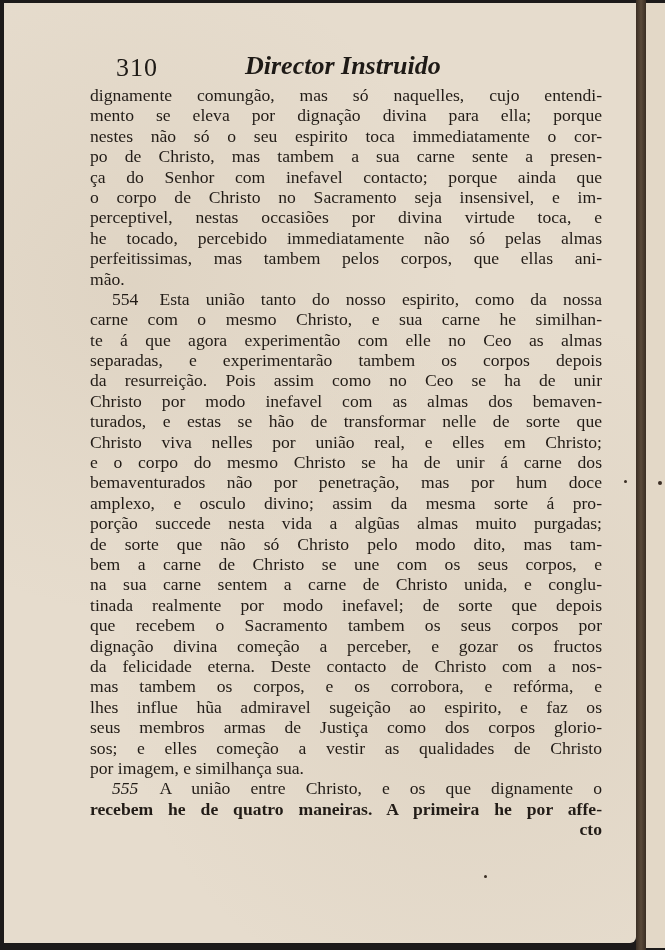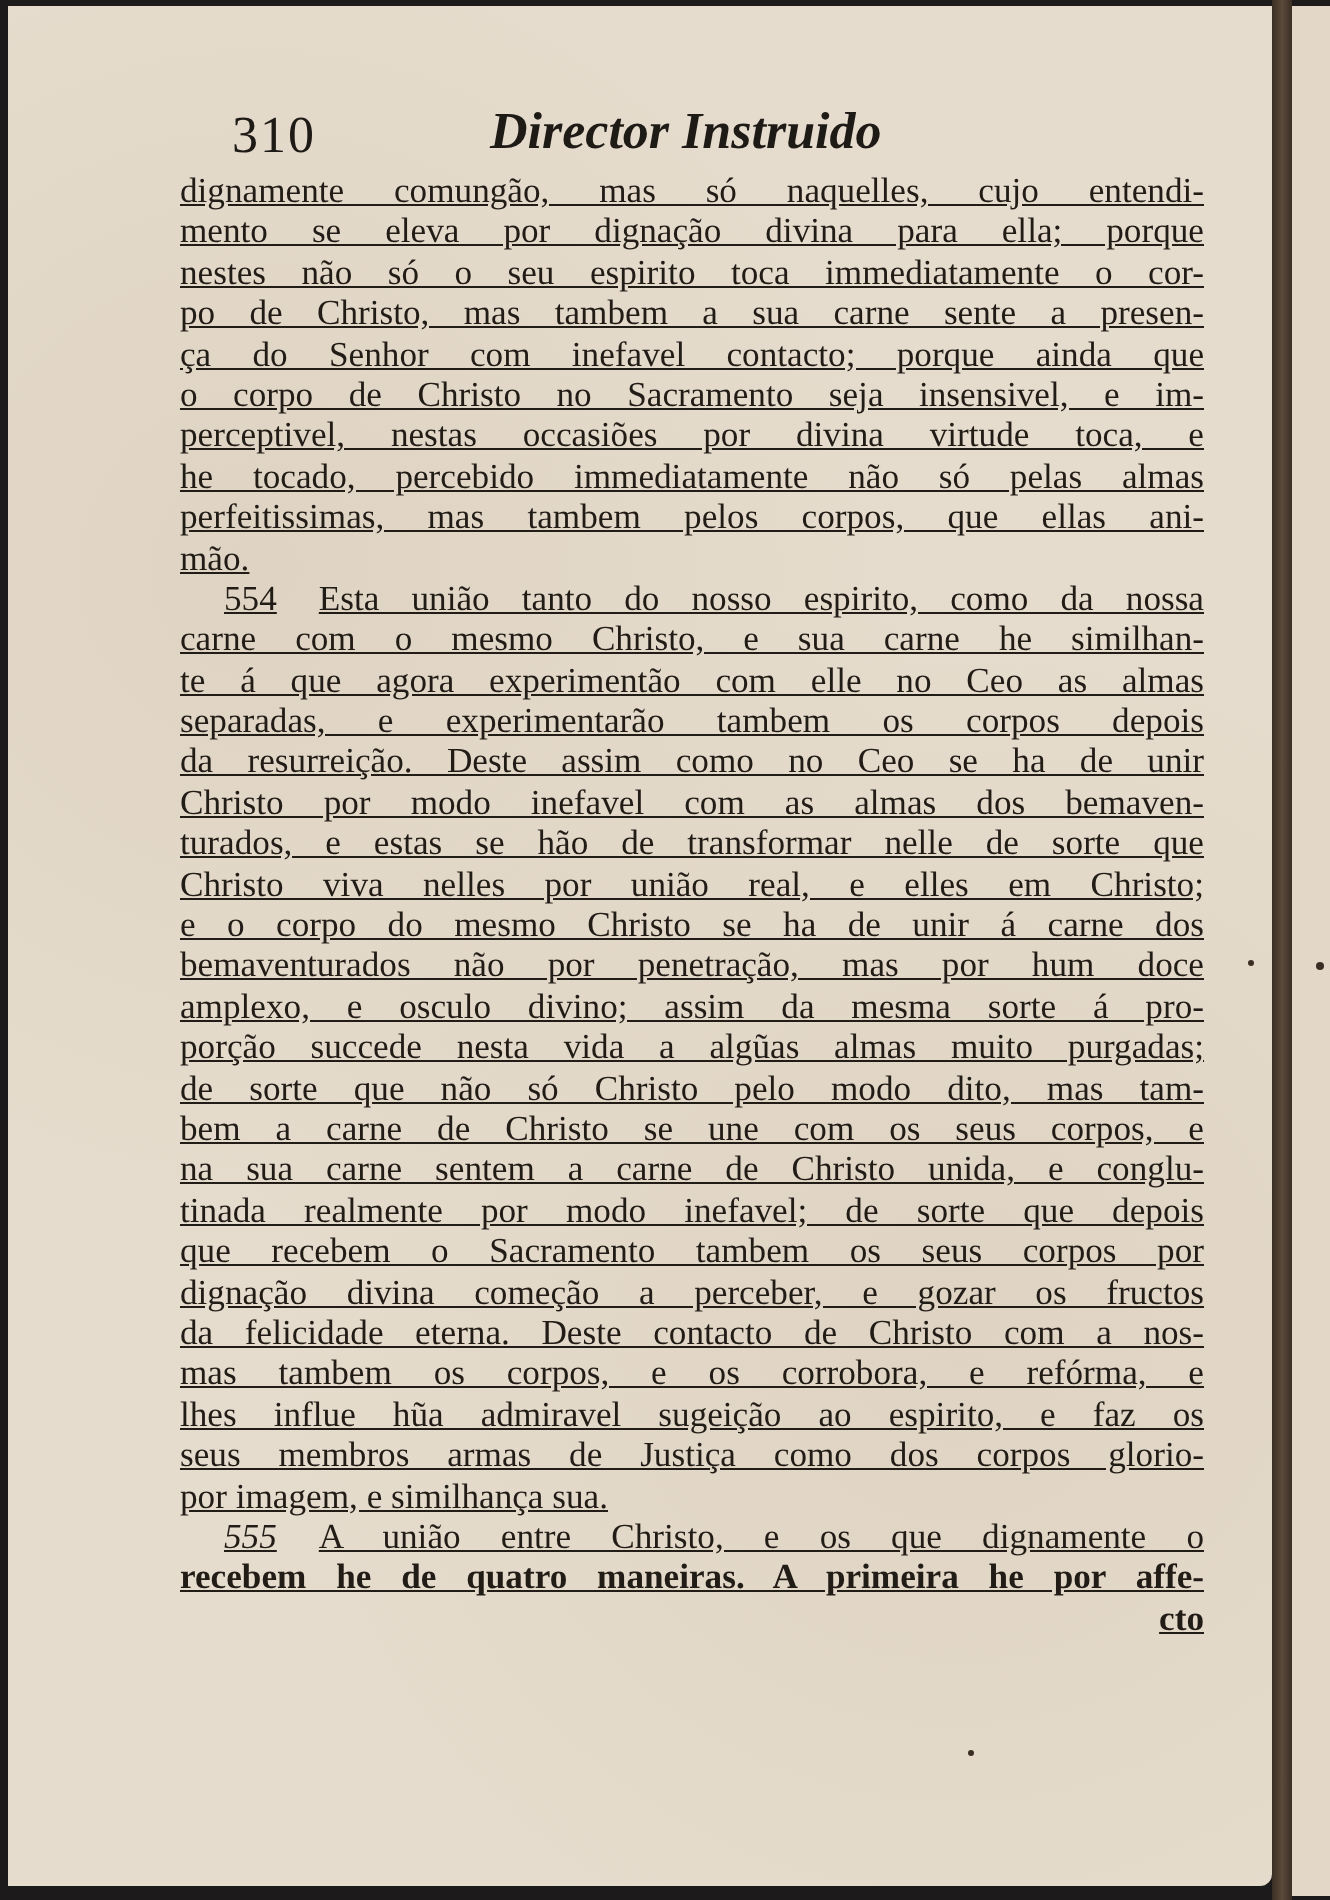--- a/index.html
+++ b/index.html
@@ -41,21 +41,20 @@
   .text-block {
     position: absolute; left: 86px; top: 82px; width: 512px;
     color: #221c17;
     font-size: 17.6px;
     line-height: 20.4px;
   }
   .line {
     display: block; white-space: nowrap;
     text-align: justify; text-align-last: justify;
     height: 20.4px;
-    text-decoration: underline;
   }
   .line.last { text-align-last: left; }
   .line.indent { padding-left: 22px; }
   .line.right { text-align-last: right; }
   .para-num { margin-right: 21px; }
   .bold-line { font-weight: bold; }
   .speck { position: absolute; width: 3px; height: 3px; border-radius: 50%; background: #3a2e24; }
 </style>
 </head>
 <body>
@@ -79,38 +78,39 @@
       <span class="line">he tocado, percebido immediatamente não só pelas almas</span>
       <span class="line">perfeitissimas, mas tambem pelos corpos, que ellas ani-</span>
       <span class="line last">mão.</span>
     </div>
 
     <div>
       <span class="line indent"><span class="para-num">554</span><span>Esta união tanto do nosso espirito, como da nossa</span></span>
       <span class="line">carne com o mesmo Christo, e sua carne he similhan-</span>
       <span class="line">te á que agora experimentão com elle no Ceo as almas</span>
       <span class="line">separadas, e experimentarão tambem os corpos depois</span>
-      <span class="line">da resurreição. Deste assim como no Ceo se ha de unir</span>
+      <span class="line">da resurreição. Pois assim como no Ceo se ha de unir</span>
       <span class="line">Christo por modo inefavel com as almas dos bemaven-</span>
       <span class="line">turados, e estas se hão de transformar nelle de sorte que</span>
       <span class="line">Christo viva nelles por união real, e elles em Christo;</span>
       <span class="line">e o corpo do mesmo Christo se ha de unir á carne dos</span>
       <span class="line">bemaventurados não por penetração, mas por hum doce</span>
       <span class="line">amplexo, e osculo divino; assim da mesma sorte á pro-</span>
       <span class="line">porção succede nesta vida a algũas almas muito purgadas;</span>
       <span class="line">de sorte que não só Christo pelo modo dito, mas tam-</span>
       <span class="line">bem a carne de Christo se une com os seus corpos, e</span>
       <span class="line">na sua carne sentem a carne de Christo unida, e conglu-</span>
       <span class="line">tinada realmente por modo inefavel; de sorte que depois</span>
       <span class="line">que recebem o Sacramento tambem os seus corpos por</span>
       <span class="line">dignação divina começão a perceber, e gozar os fructos</span>
       <span class="line">da felicidade eterna. Deste contacto de Christo com a nos-</span>
       <span class="line">mas tambem os corpos, e os corrobora, e refórma, e</span>
       <span class="line">lhes influe hũa admiravel sugeição ao espirito, e faz os</span>
       <span class="line">seus membros armas de Justiça como dos corpos glorio-</span>
+      <span class="line">sos; e elles começão a vestir as qualidades de Christo</span>
       <span class="line last">por imagem, e similhança sua.</span>
     </div>
 
     <div>
       <span class="line indent"><span class="para-num" style="font-style:italic">555</span><span>A união entre Christo, e os que dignamente o</span></span>
       <span class="line bold-line">recebem he de quatro maneiras. A primeira he por affe-</span>
       <span class="line right bold-line">cto</span>
     </div>
   </div>
 

